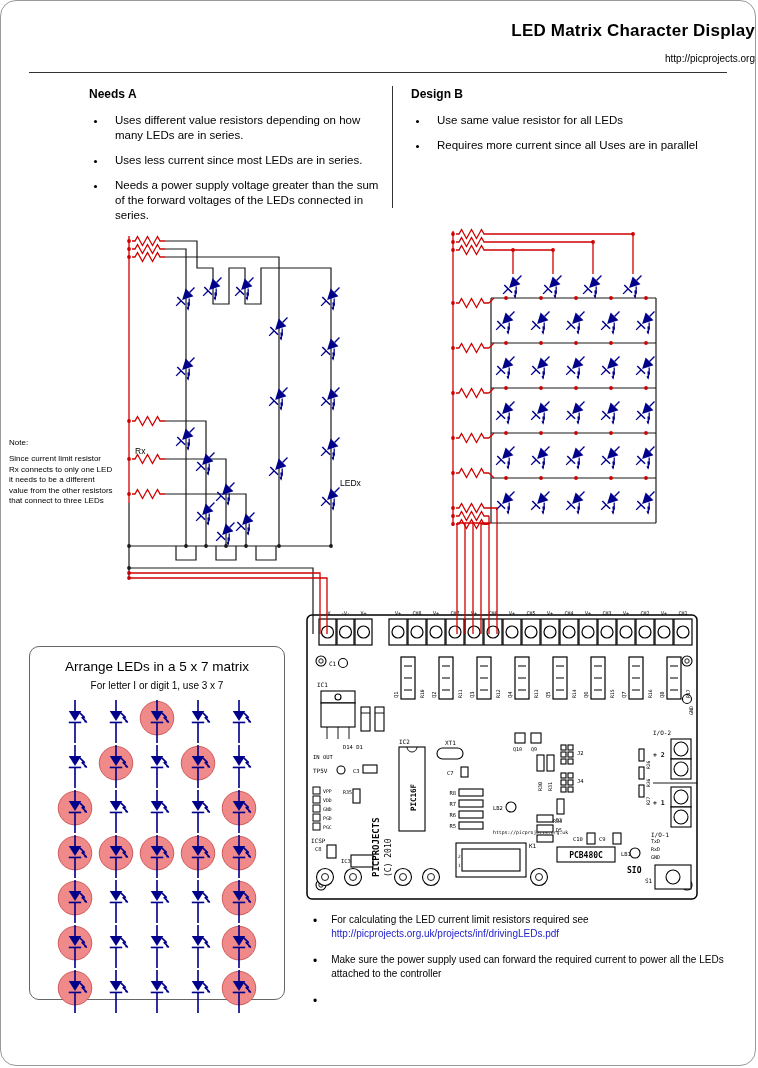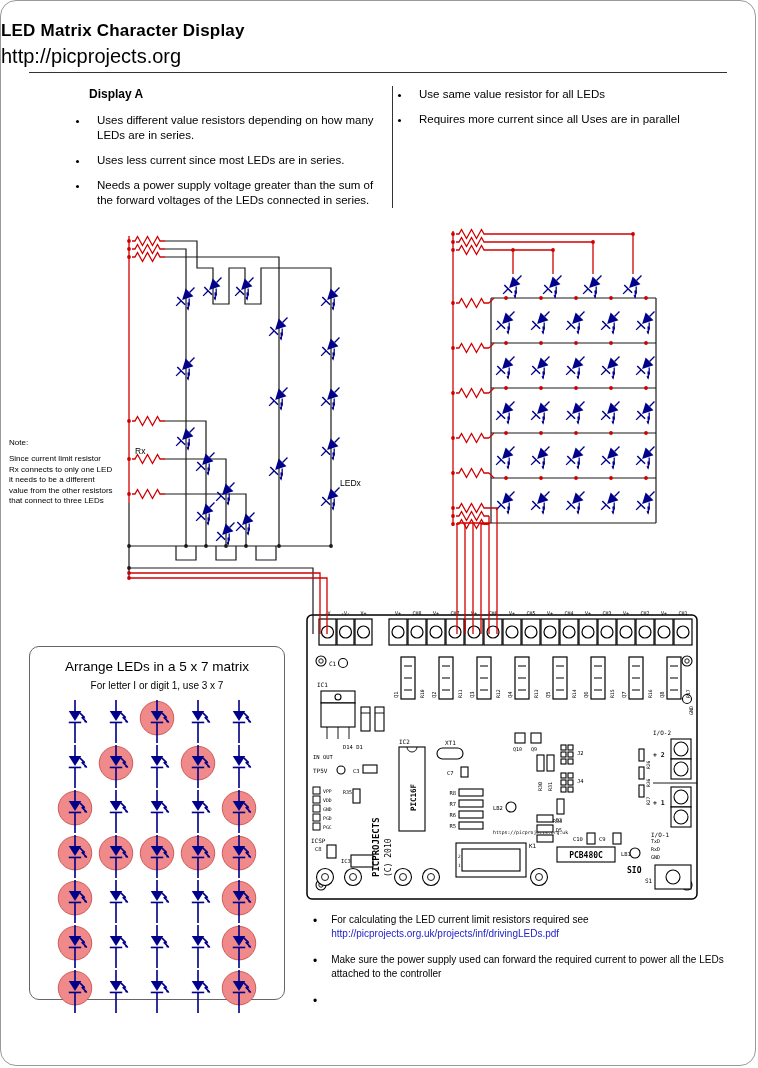--- a/index.html
+++ b/index.html
@@ -1,25 +1,25 @@
 <!DOCTYPE html>
 <html><head>
 <meta charset="utf-8">
 <style>
 *{box-sizing:border-box;margin:0;padding:0}
 html,body{background:#fff}
 body{width:758px;height:1068px;font-family:"Liberation Sans",sans-serif;color:#000}
 .page{position:relative;width:756px;height:1066px;border:1px solid #999;border-radius:16px;background:#fff;overflow:hidden}
-.hdr{position:absolute;top:20px;left:0;width:100%;text-align:left}
+.hdr{position:absolute;top:20px;left:0;width:100%;text-align:right}
 .title{font-size:17px;font-weight:bold;letter-spacing:.2px}
-.subtitle{font-size:20px;margin-top:4px}
+.subtitle{font-size:10px;margin-top:12px}
 .hrule{position:absolute;top:71px;left:28px;right:28px;border-top:1px solid #333}
 .design{position:absolute}
 .design h3{font-size:12px;margin-bottom:12px}
-.design ul{}
+.design ul{margin-left:18px}
 .design li{font-size:11.5px;line-height:1.3;margin-bottom:10px;padding-left:8px}
 .da{left:88px;top:86px;width:298px}
 .db{left:410px;top:86px;width:308px}
 .vline{position:absolute;left:391px;top:85px;height:122px;border-left:1px solid #333}
 .schem{position:absolute;left:0;top:215px;width:758px;height:435px;z-index:3;pointer-events:none}
 .rw{stroke:#d10000;stroke-width:1.3;fill:none}
 .bw{stroke:#1a1a1a;stroke-width:1.2;fill:none}
 .schem text{font-family:"Liberation Sans",sans-serif;fill:#000}
 .note{position:absolute;left:8px;top:437px;width:104px;font-size:8px;line-height:1.3;z-index:4}
 .note .nl{display:block;margin-bottom:6px}
@@ -45,29 +45,30 @@
 
 <div class="page">
 
   <div class="hdr">
     <div class="title">LED Matrix Character Display</div>
     <div class="subtitle">http://picprojects.org</div>
   </div>
   <div class="hrule"></div>
 
   <div class="design da">
-    <h3>Display A</h3>
+    <h3>Needs A</h3>
     <ul>
       <li>Uses different value resistors depending on how many LEDs are in series.</li>
       <li>Uses less current since most LEDs are in series.</li>
       <li>Needs a power supply voltage greater than the sum of the forward voltages of the LEDs connected in series.</li>
     </ul>
   </div>
   <div class="vline"></div>
   <div class="design db">
+    <h3>Design B</h3>
     <ul>
       <li>Use same value resistor for all LEDs</li>
       <li>Requires more current since all Uses are in parallel</li>
     </ul>
   </div>
 
   <svg class="schem" viewBox="0 0 758 435">
     <defs>
       <g id="led-sym" stroke="#00008b" fill="none" stroke-width="1.3">
         <line x1="0" y1="-12" x2="0" y2="-5"></line>

